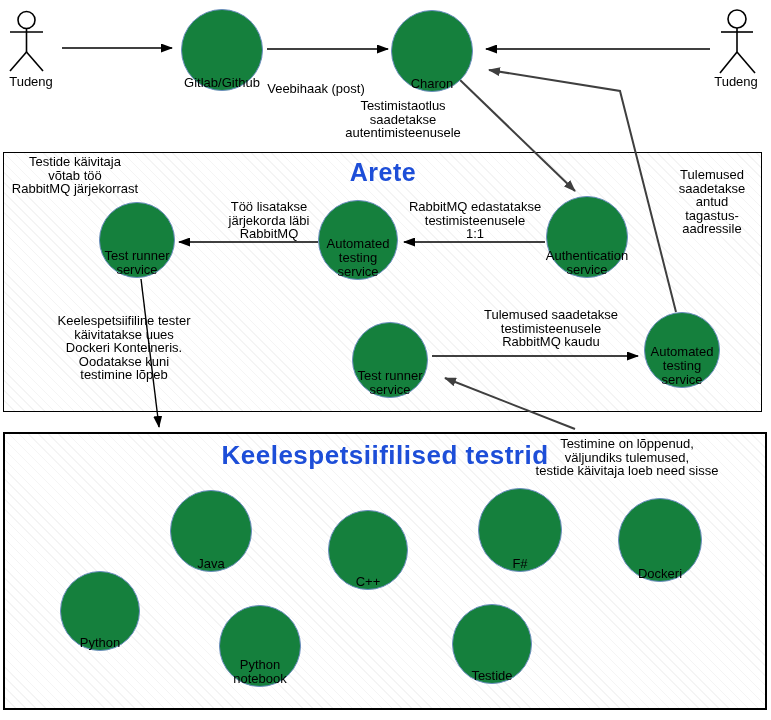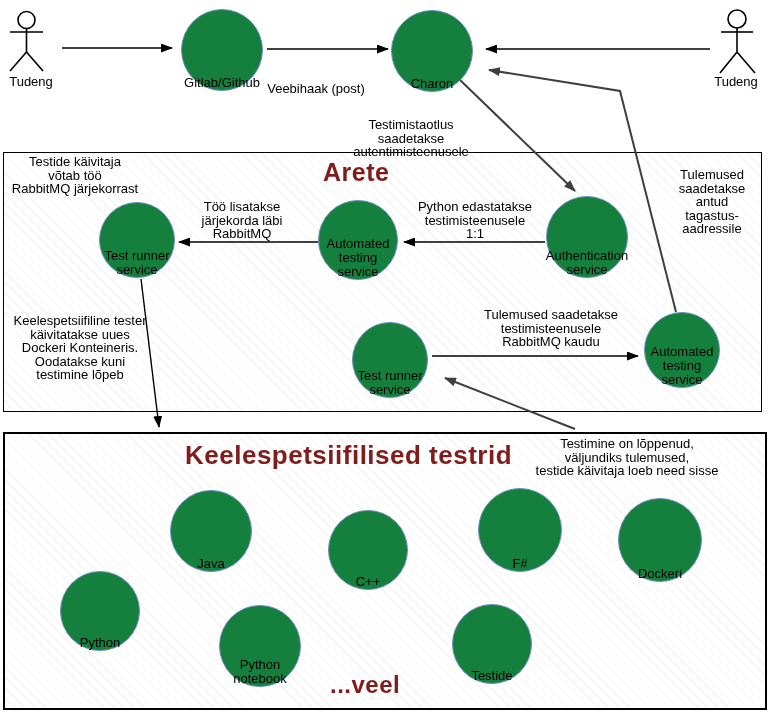--- a/index.html
+++ b/index.html
@@ -15,21 +15,21 @@
   .box.thick{border-width:2px;}
   .node{
     position:absolute;border-radius:50%;background:#15803d;border:1px solid #6c8ebf;
     display:flex;align-items:flex-end;justify-content:center;text-align:center;
     font-size:13px;line-height:14px;white-space:pre-line;box-sizing:border-box;
   }
   .lbl{
     position:absolute;font-size:13px;line-height:13.5px;text-align:center;white-space:pre-line;
   }
   .heading{
-    position:absolute;font-weight:bold;color:#7f1d1d;
+    position:absolute;font-weight:bold;color:#1d4ed8;text-align:center;
     letter-spacing:0.5px;
   }
   svg.overlay{position:absolute;left:0;top:0;pointer-events:none;}
 </style>
 </head>
 <body>
 
 <div id="canvas">
 
   <div class="box" style="left:3px;top:152px;width:759px;height:260px;"></div>
@@ -72,21 +72,20 @@
     </g>
     <g stroke="#3f3f3f" stroke-width="2" fill="none">
       <line x1="459" y1="79" x2="575" y2="191" marker-end="url(#arrG)"></line>
       <polyline points="676,312 620,91 489,70" marker-end="url(#arrG)"></polyline>
       <line x1="575" y1="429" x2="445" y2="378" marker-end="url(#arrG)"></line>
     </g>
   </svg>
 
   <div class="heading" style="left:323px;top:158px;width:120px;font-size:25px;">Arete</div>
   <div class="heading" style="left:185px;top:440px;width:400px;font-size:26px;">Keelespetsiifilised testrid</div>
-  <div class="heading" style="left:330px;top:671px;width:100px;font-size:24px;">...veel</div>
 
   <div class="node" style="left:181px;top:9px;width:82px;height:82px;"><span>Gitlab/Github</span></div>
   <div class="node" style="left:391px;top:10px;width:82px;height:82px;"><span>Charon</span></div>
   <div class="node" style="left:99px;top:202px;width:76px;height:76px;"><span>Test runner
 service</span></div>
   <div class="node" style="left:318px;top:200px;width:80px;height:80px;"><span>Automated
 testing
 service</span></div>
   <div class="node" style="left:546px;top:196px;width:82px;height:82px;"><span>Authentication
 service</span></div>
@@ -101,38 +100,38 @@
   <div class="node" style="left:478px;top:488px;width:84px;height:84px;"><span>F#</span></div>
   <div class="node" style="left:618px;top:498px;width:84px;height:84px;"><span>Dockeri</span></div>
   <div class="node" style="left:60px;top:571px;width:80px;height:80px;"><span>Python</span></div>
   <div class="node" style="left:219px;top:605px;width:82px;height:82px;"><span>Python
 notebook</span></div>
   <div class="node" style="left:452px;top:604px;width:80px;height:80px;"><span>Testide</span></div>
 
   <div class="lbl" style="left:1px;top:75px;width:60px;">Tudeng</div>
   <div class="lbl" style="left:706px;top:75px;width:60px;">Tudeng</div>
   <div class="lbl" style="left:246px;top:62px;width:140px;margin-top:20px;">Veebihaak (post)</div>
-  <div class="lbl" style="left:331px;top:99px;width:160px;margin-top:19px;">Testimistaotlus
+  <div class="lbl" style="left:323px;top:99px;width:160px;">Testimistaotlus
 saadetakse
 autentimisteenusele</div>
   <div class="lbl" style="left:0px;top:155px;width:150px;">Testide käivitaja
 võtab töö
 RabbitMQ järjekorrast</div>
-  <div class="lbl" style="left:182px;top:200px;width:120px;">Töö lisatakse
+  <div class="lbl" style="left:209px;top:200px;width:120px;">Töö lisatakse
 järjekorda läbi
 RabbitMQ</div>
-  <div class="lbl" style="left:405px;top:200px;width:140px;">Python edastatakse
+  <div class="lbl" style="left:405px;top:200px;width:140px;">RabbitMQ edastatakse
 testimisteenusele
 1:1</div>
   <div class="lbl" style="left:672px;top:168px;width:80px;">Tulemused
 saadetakse
 antud
 tagastus-
 aadressile</div>
-  <div class="lbl" style="left:0px;top:314px;width:160px;">Keelespetsiifiline tester
+  <div class="lbl" style="left:0px;top:314px;width:160px;padding-left:44px;">Keelespetsiifiline tester
 käivitatakse uues
 Dockeri Konteineris.
 Oodatakse kuni
 testimine lõpeb</div>
   <div class="lbl" style="left:471px;top:308px;width:160px;">Tulemused saadetakse
 testimisteenusele
 RabbitMQ kaudu</div>
   <div class="lbl" style="left:517px;top:437px;width:220px;">Testimine on lõppenud,
 väljundiks tulemused,
 testide käivitaja loeb need sisse</div>

